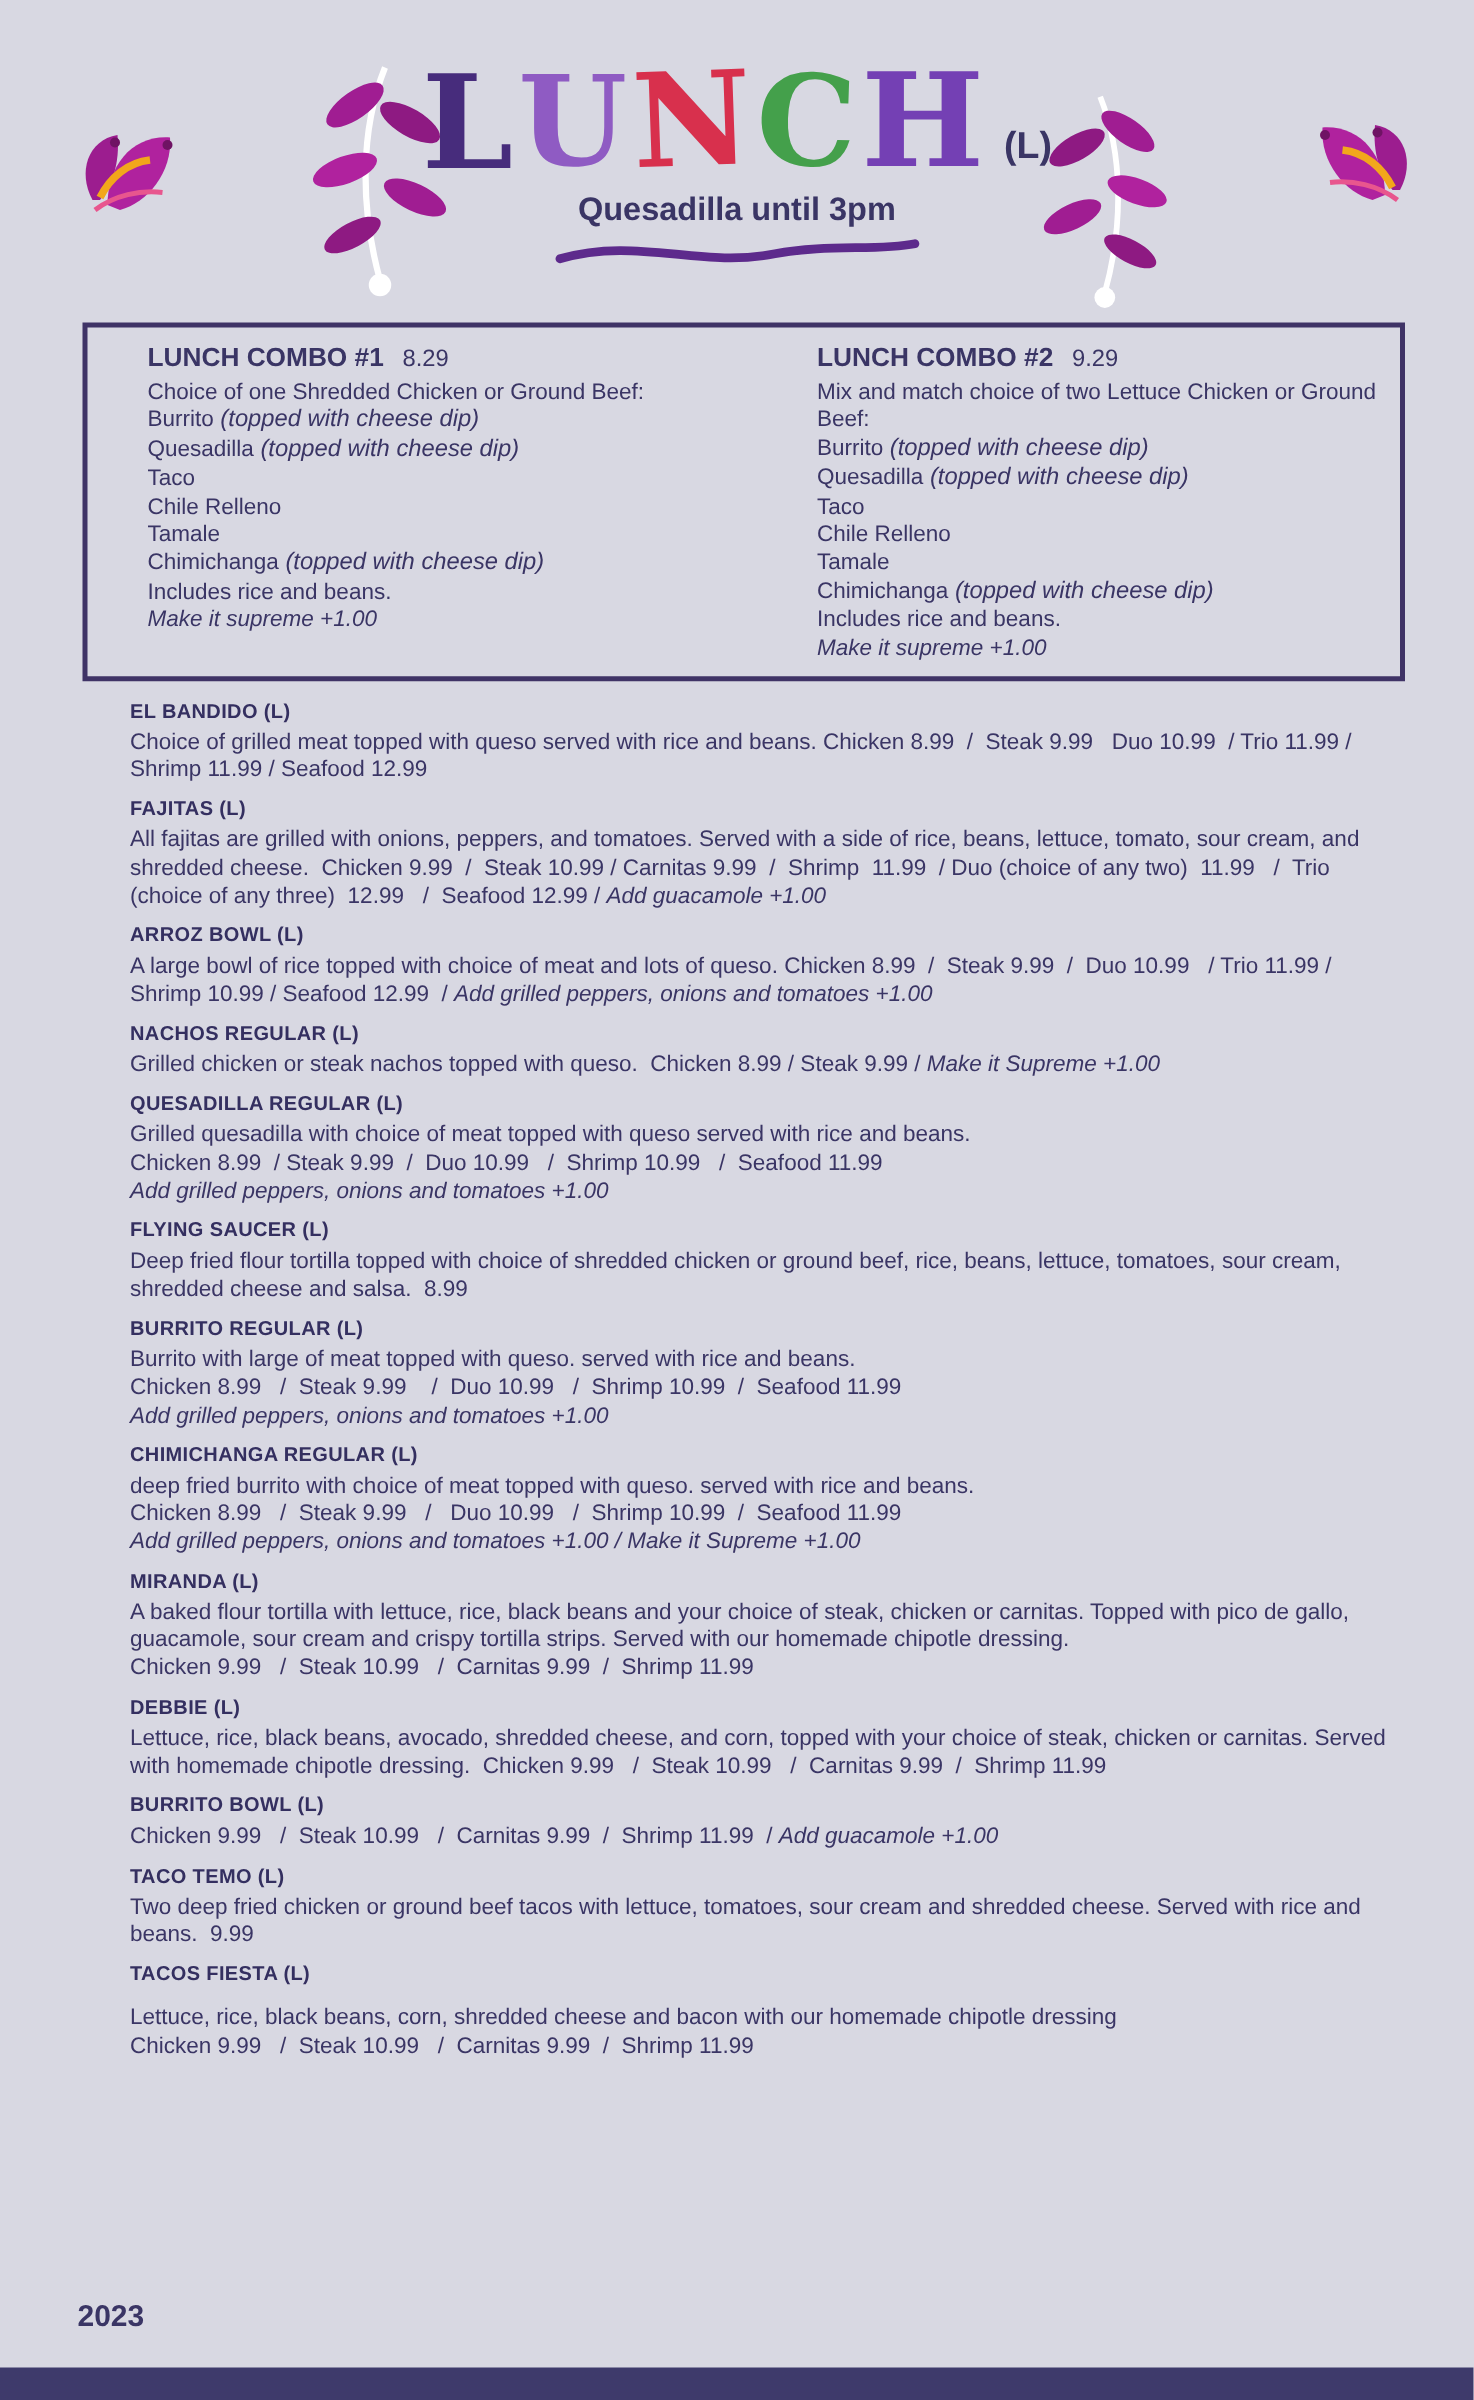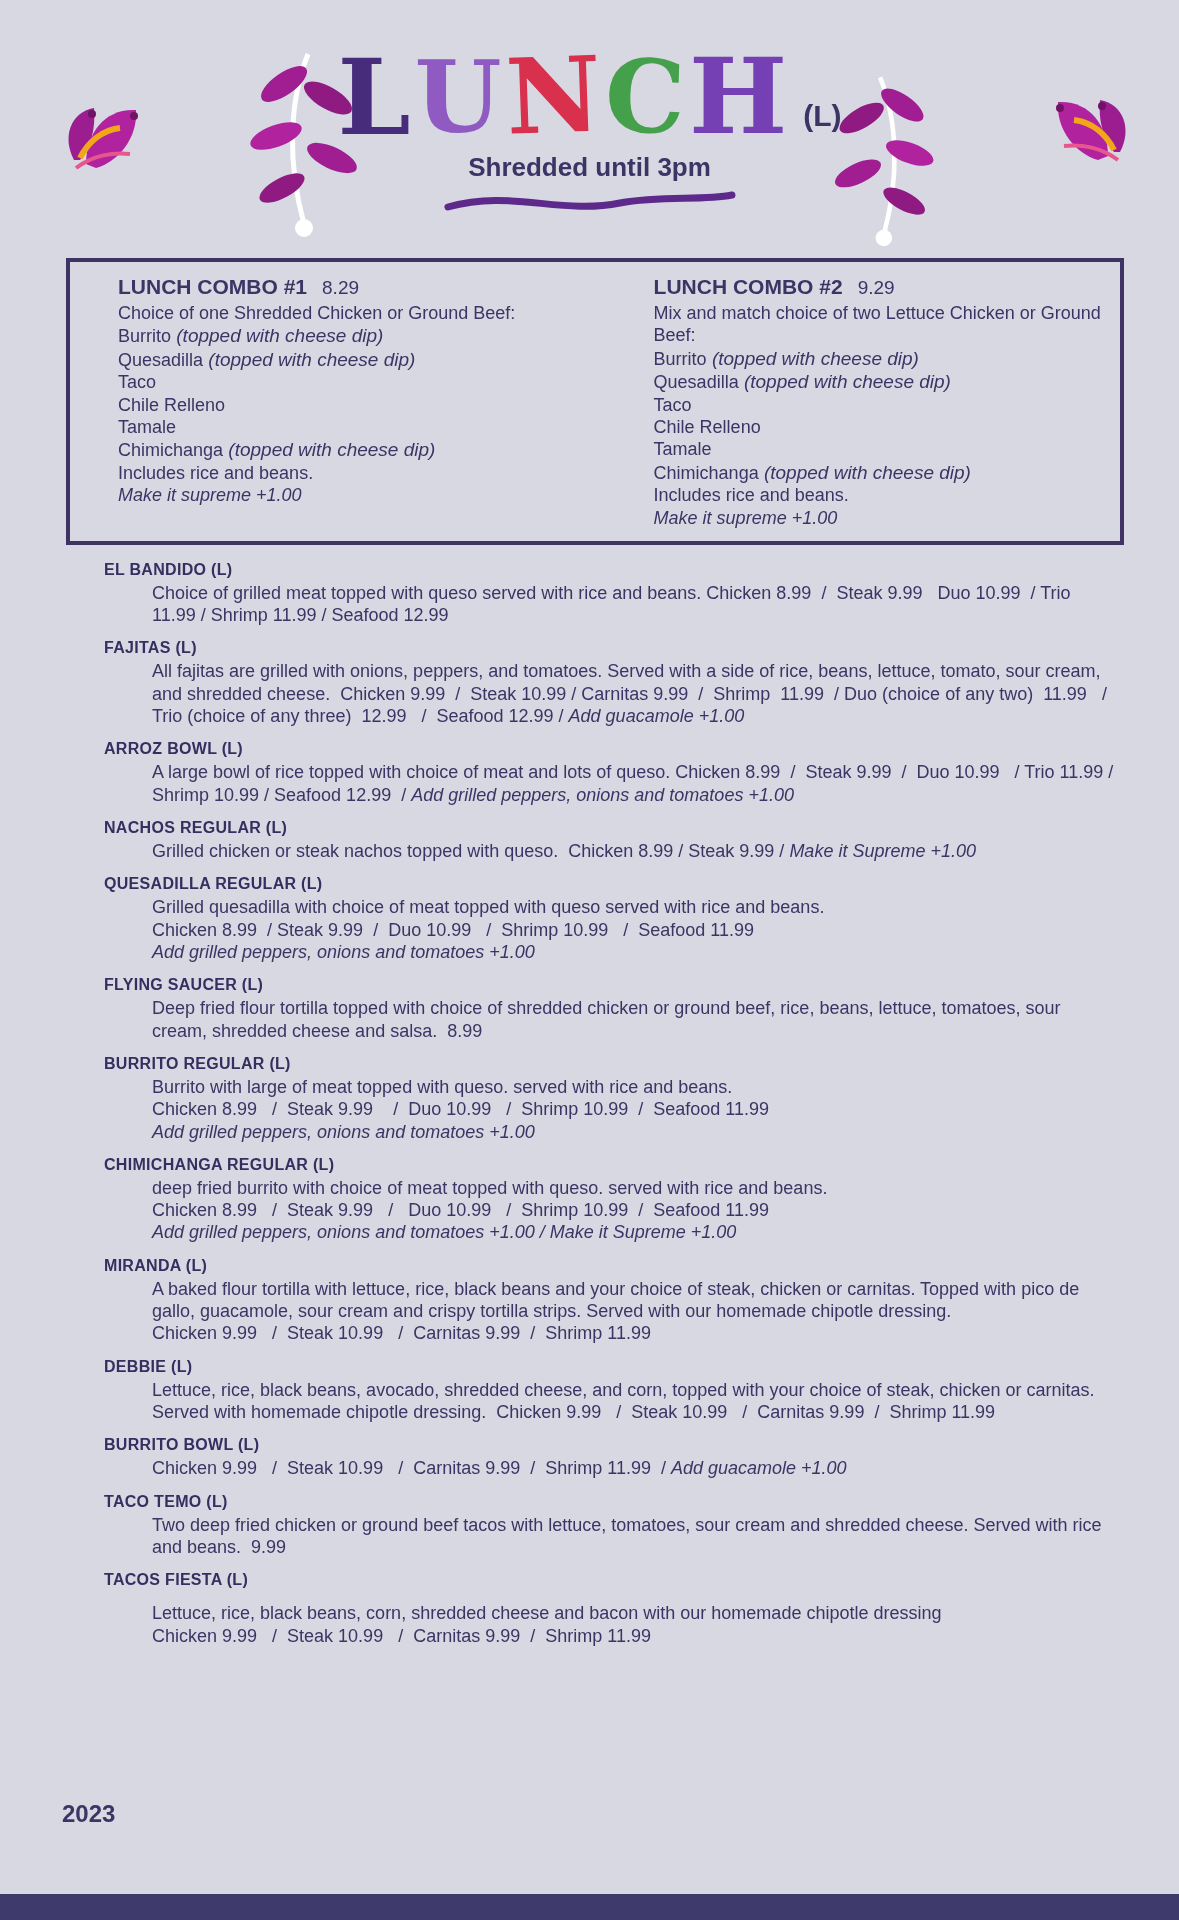--- a/index.html
+++ b/index.html
@@ -52,25 +52,25 @@
   .combo-intro { }
   .combo-line { }
   .combo-note { font-style:italic; font-size:19px; }
   .combo-includes { }
   .combo-extra { font-style:italic; }
 
   
   .menu-list { margin:16px 0 0 104px; width:1012px; }
   .menu-item { margin-bottom:13px; }
   .menu-item-name { font-weight:bold; font-size:16px; letter-spacing:0.3px; margin-bottom:3px; color:#342f60; }
-  .menu-item-line { font-size:18px; line-height:1.24; white-space:pre-wrap;margin-left:48px; }
+  .menu-item-line { font-size:18px; line-height:1.24; white-space:pre-wrap; }
   .em { font-style:italic; }
 
   
-  .year { position:absolute; left:62px; top:1800px; font-size:24px; font-weight:bold; color:#3a3565; }
+  .year { position:absolute; left:62px; top:1840px; font-size:24px; font-weight:bold; color:#3a3565; }
   .bottom-bar { position:absolute; left:0; bottom:0; width:100%; height:26px; background:#3e3a6b; }
 </style>
 </head>
 <body>
 
 <div class="page">
 
   <div class="header">
 
     <svg class="deco deco-flower-left" width="108" height="86" viewBox="0 0 108 86">
@@ -90,21 +90,21 @@
       <ellipse cx="86" cy="112" rx="27" ry="11" fill="#a01d92" transform="rotate(25 86 112)"></ellipse>
       <ellipse cx="36" cy="142" rx="25" ry="10" fill="#8e1a82" transform="rotate(-28 36 142)"></ellipse>
       <circle cx="58" cy="182" r="9" fill="#ffffff"></circle>
     </svg>
 
     <div class="title-block">
       <div class="title-row">
         <span class="lunch-letters"><span class="lunch-letter" style="color: rgb(71, 44, 124);">L</span><span class="lunch-letter" style="color: rgb(143, 91, 195);">U</span><span class="lunch-letter" style="color: rgb(216, 48, 77);">N</span><span class="lunch-letter" style="color: rgb(68, 160, 75);">C</span><span class="lunch-letter" style="color: rgb(116, 64, 180);">H</span></span>
         <span class="title-suffix">(L)</span>
       </div>
-      <div class="subtitle">Shredded until 3pm</div>
+      <div class="subtitle">Quesadilla until 3pm</div>
       <div class="swoosh-wrap">
         <svg width="300" height="34" viewBox="0 0 300 34">
           <path d="M8 22 C70 4 120 30 180 18 C222 10 262 16 292 10" stroke="#5d2a8c" stroke-width="7" fill="none" stroke-linecap="round"></path>
         </svg>
       </div>
     </div>
 
     <svg class="deco deco-sprig-right" width="120" height="180" viewBox="0 0 120 195">
       <path d="M62 8 C42 58 42 120 58 178" stroke="#ffffff" stroke-width="5" fill="none"></path>
       <ellipse cx="38" cy="38" rx="27" ry="11" fill="#a01d92" transform="rotate(-35 38 38)"></ellipse>

